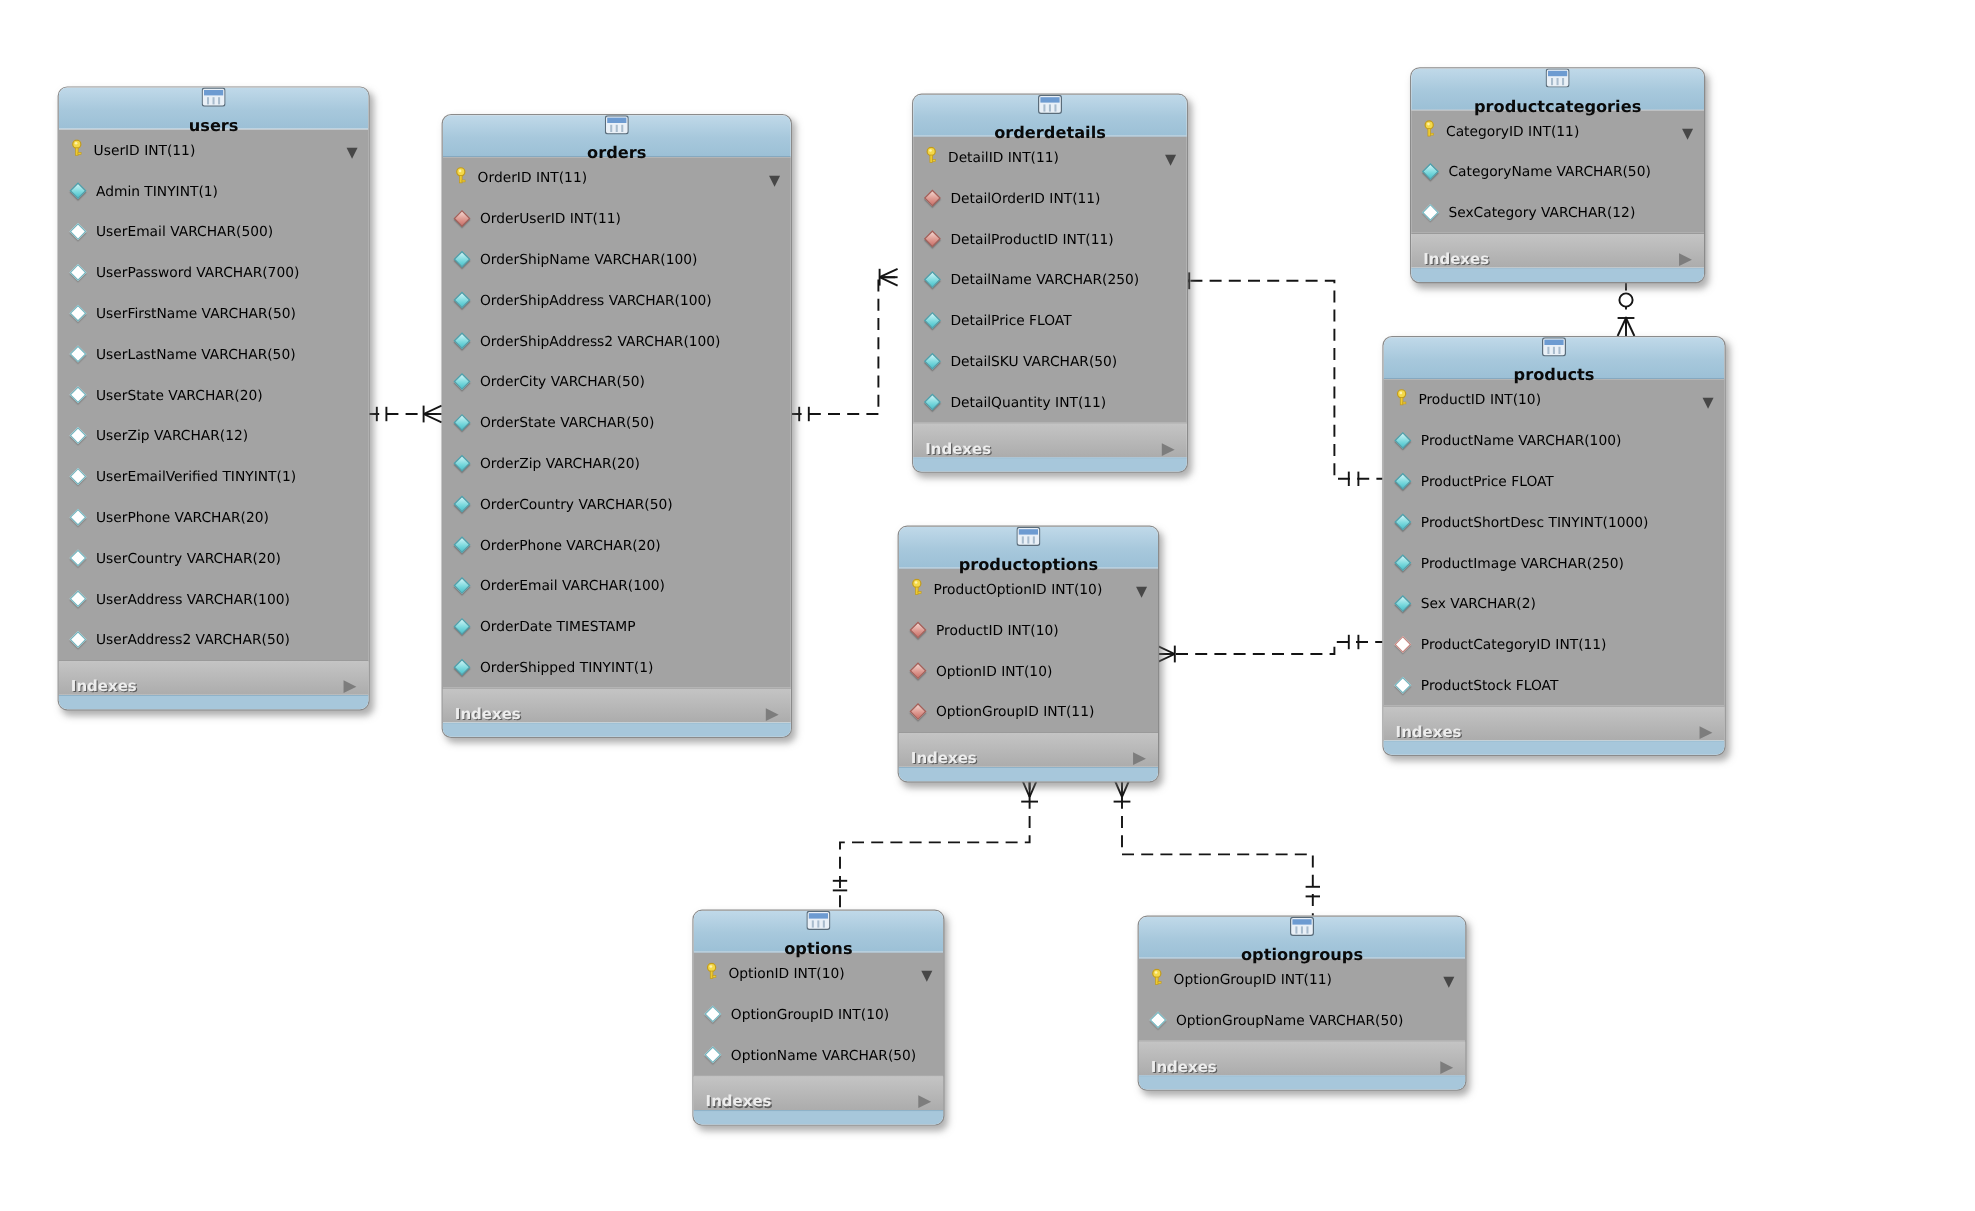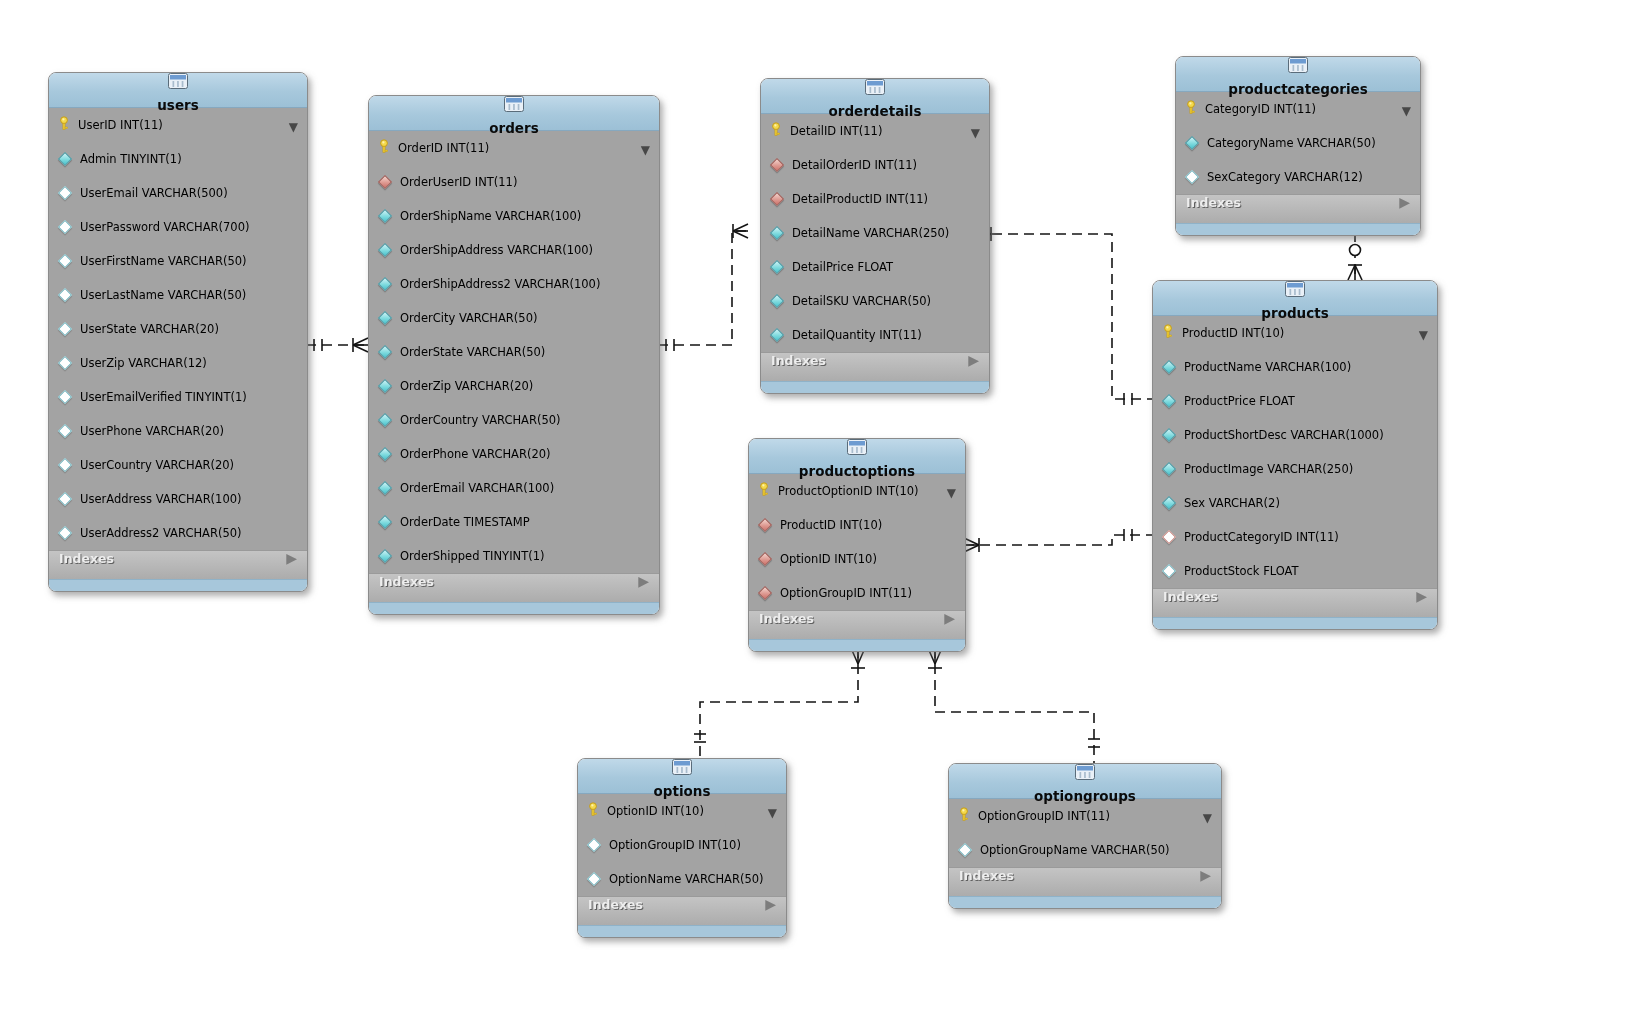--- a/index.html
+++ b/index.html
@@ -23,21 +23,21 @@
   .row{display:flex;align-items:center;height:34px;padding:0 9px;font-size:11.5px;color:#000;
        white-space:nowrap;}
   .ci{display:inline-block;flex:0 0 auto;margin-right:8px;}
   .dia{width:8px;height:8px;transform:rotate(45deg);margin-left:2px;margin-right:10px;}
   .ic-diamond-filled{background:linear-gradient(135deg,#cdf3f6 0%,#7edade 55%,#49c2cc 100%);
        border:1px solid #4aa2ae;box-shadow:1px 1px 1px rgba(0,0,0,0.25);}
   .ic-diamond-hollow{background:#ffffff;border:1px solid #72b4be;box-shadow:1px 1px 1px rgba(0,0,0,0.18);}
   .ic-diamond-fk{background:linear-gradient(135deg,#f4d4cd 0%,#de9a92 55%,#cd726a 100%);
        border:1px solid #a85d56;box-shadow:1px 1px 1px rgba(0,0,0,0.25);}
   .ic-diamond-fk-hollow{background:#ffffff;border:1px solid #c4847e;box-shadow:1px 1px 1px rgba(0,0,0,0.18);}
-  .idx{display:flex;align-items:flex-start;height:28px;padding:0 10px;
+  .idx{display:flex;align-items:flex-end;height:28px;padding:0 10px;
        background:linear-gradient(#c4c4c4,#acacac);border-top:1px solid #9a9a9a;
        color:#ededed;font-weight:bold;font-size:12.5px;text-shadow:1px 1px 0 rgba(80,80,80,0.85);gap:48px;}
   .idxa{margin-left:auto;color:#7d7d7d;font-size:14px;line-height:1;text-shadow:none;}
   .strip{height:11px;background:#a7c7db;border-top:1px solid #8fb2c8;border-radius:0 0 7px 7px;}
 </style>
 </head>
 <body>
 
 <div id="canvas">
   <svg id="rel-layer" width="1646" height="1009" viewBox="0 0 1646 1009" xmlns="http://www.w3.org/2000/svg">
@@ -383,21 +383,21 @@
         <div class="row">
           <span class="ci dia ic-diamond-filled"></span>
           <span class="ct">ProductName VARCHAR(100)</span>
         </div>
         <div class="row">
           <span class="ci dia ic-diamond-filled"></span>
           <span class="ct">ProductPrice FLOAT</span>
         </div>
         <div class="row">
           <span class="ci dia ic-diamond-filled"></span>
-          <span class="ct">ProductShortDesc VARCHAR(1000)</span>
+          <span class="ct">ProductShortDesc TINYINT(1000)</span>
         </div>
         <div class="row">
           <span class="ci dia ic-diamond-filled"></span>
           <span class="ct">ProductImage VARCHAR(250)</span>
         </div>
         <div class="row">
           <span class="ci dia ic-diamond-filled"></span>
           <span class="ct">Sex VARCHAR(2)</span>
         </div>
         <div class="row">

